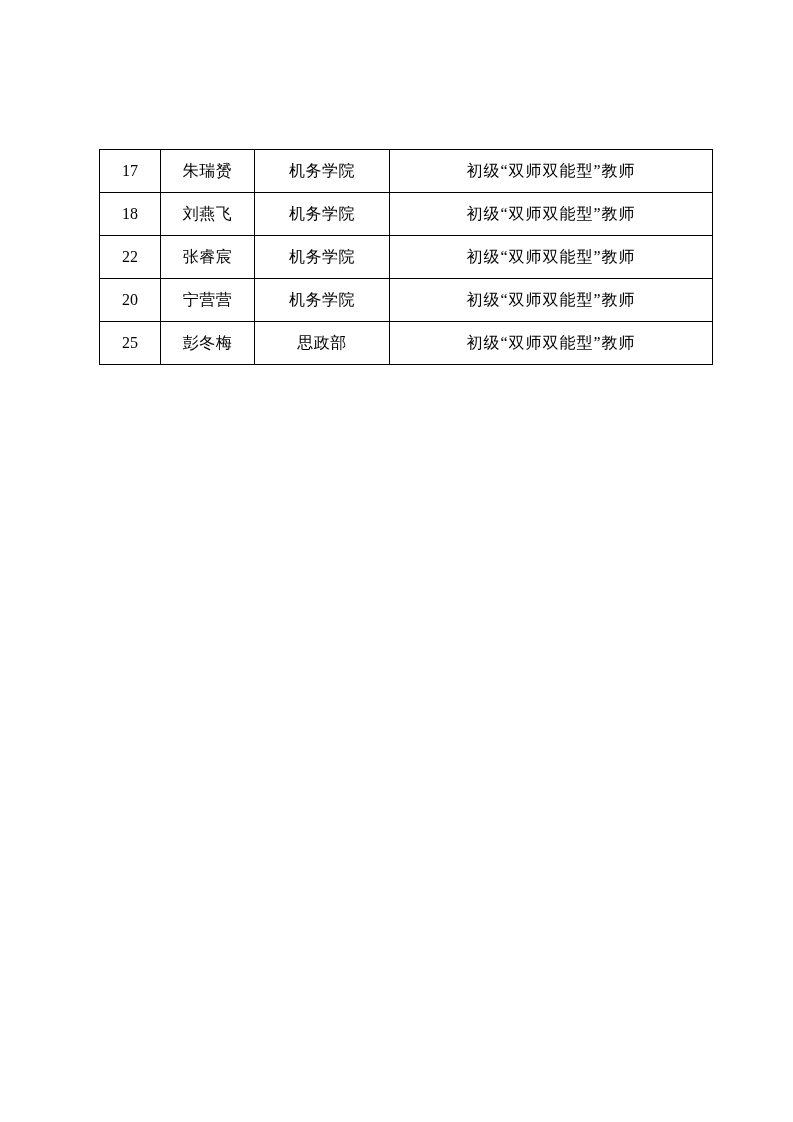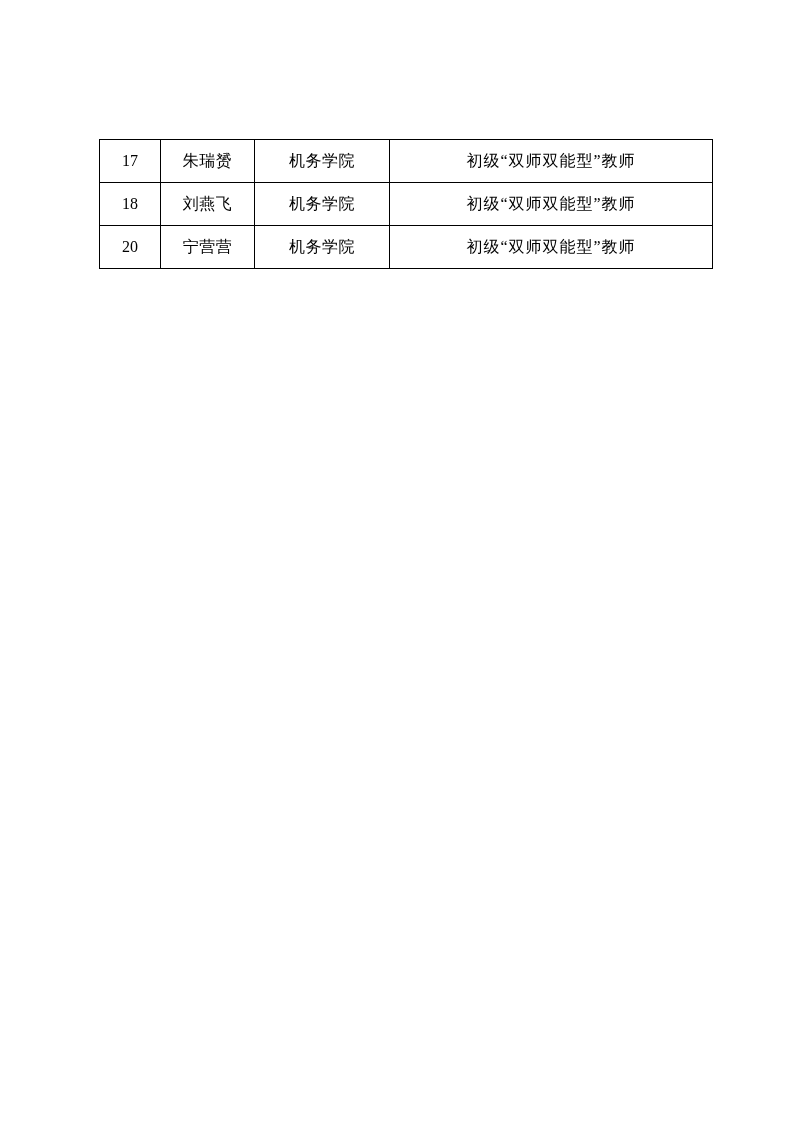--- a/index.html
+++ b/index.html
@@ -23,20 +23,21 @@
   .table-wrap {
     position: absolute;
     left: 99px;
     top: 139px;
     width: 595px;
   }
   table.doc-table {
     border-collapse: collapse;
     width: 595px;
     table-layout: fixed;
+    margin-top: 10px;
   }
   table.doc-table td {
     border: 1px solid #000000;
     height: 42px;
     padding: 0 2px;
     text-align: center;
     vertical-align: middle;
     font-size: 16px;
     line-height: 1.1;
     font-family: "Liberation Serif", "DejaVu Serif", serif;
@@ -74,21 +75,33 @@
           <td class="c-dept kai">机务学院</td>
           <td class="c-title kai title-text">初级“双师双能型”教师</td>
         </tr>
         <tr>
           <td class="c-index">18</td>
           <td class="c-name kai">刘燕飞</td>
           <td class="c-dept kai">机务学院</td>
           <td class="c-title kai title-text">初级“双师双能型”教师</td>
         </tr>
         <tr>
+          <td class="c-index">22</td>
+          <td class="c-name kai">张睿宸</td>
+          <td class="c-dept kai">机务学院</td>
+          <td class="c-title kai title-text">初级“双师双能型”教师</td>
+        </tr>
+        <tr>
           <td class="c-index">20</td>
           <td class="c-name kai">宁营营</td>
           <td class="c-dept kai">机务学院</td>
+          <td class="c-title kai title-text">初级“双师双能型”教师</td>
+        </tr>
+        <tr>
+          <td class="c-index">25</td>
+          <td class="c-name kai">彭冬梅</td>
+          <td class="c-dept kai">思政部</td>
           <td class="c-title kai title-text">初级“双师双能型”教师</td>
         </tr>
       </tbody>
     </table>
   </div>
 </div>
 
 </body></html>

